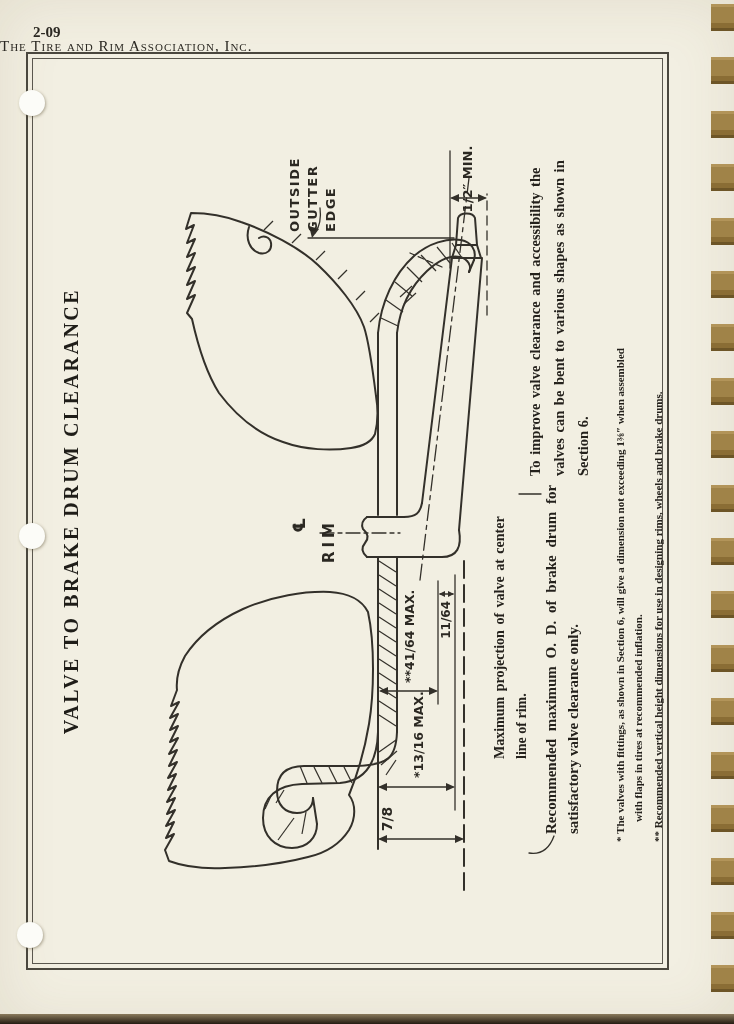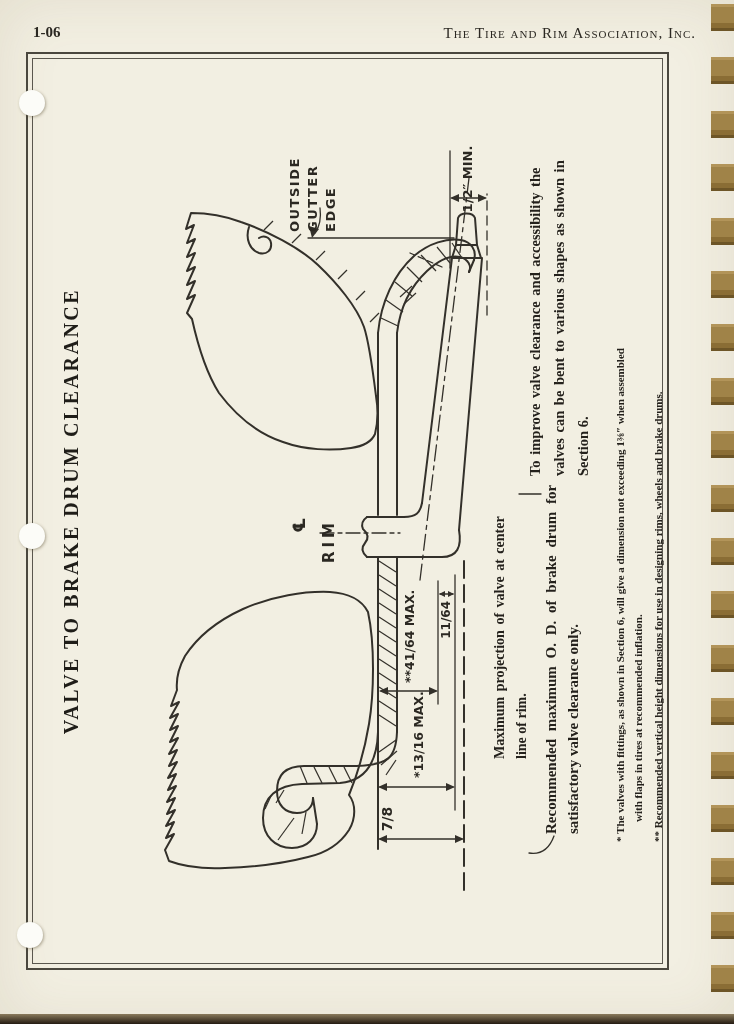--- a/index.html
+++ b/index.html
@@ -24,37 +24,37 @@
   .rule-inner{position:absolute;left:32px;top:58px;width:629px;height:904px;
       border:1px solid #5a574e;}
   
   .hole{position:absolute;width:26px;height:26px;border-radius:50%;
       background:#fcfcf8;box-shadow:1px 1px 3px rgba(90,80,50,.45);}
   .hole.h1{left:19px;top:90px;}
   .hole.h2{left:19px;top:523px;}
   .hole.h3{left:17px;top:922px;}
   
   .pagenum{position:absolute;left:33px;top:24px;font-weight:bold;font-size:15px;color:#2b2822;}
-  .orgtitle{position:absolute;left:0;top:25px;width:696px;text-align:right;
+  .orgtitle{position:absolute;left:0;top:38px;width:696px;text-align:left;
       font-variant:small-caps;letter-spacing:1px;font-size:15px;color:#2b2822;}
   svg{position:absolute;left:0;top:0;z-index:2;}
   .s2{stroke:#33302a;stroke-width:2;fill:none;stroke-linecap:round;stroke-linejoin:round;}
   .s1{stroke:#33302a;stroke-width:1.3;fill:none;stroke-linecap:round;}
   .hx{stroke:#33302a;stroke-width:1.2;fill:none;}
   .ar{fill:#33302a;stroke:none;}
   .t-hand{font-family:"DejaVu Sans",sans-serif;font-weight:700;fill:#2b2822;}
   .t-serif{font-family:"Liberation Serif",serif;font-weight:700;fill:#24211c;}
   .t-title{font-family:"Liberation Serif",serif;font-weight:700;fill:#1f1d18;letter-spacing:2.5px;}
 </style>
 </head>
 <body>
 
 <div class="page">
 
-  <div class="pagenum">1-06</div>
+  <div class="pagenum">2-09</div>
   <div class="orgtitle">The Tire and Rim Association, Inc.</div>
 
   <div class="rule-outer"></div>
   <div class="rule-inner"></div>
 
   <svg width="734" height="1024" viewBox="0 0 734 1024">
 
     <g transform="translate(0,1024) rotate(-90)">
 
       <text class="t-title" x="513" y="78" font-size="20" text-anchor="middle">VALVE TO BRAKE DRUM CLEARANCE</text>

